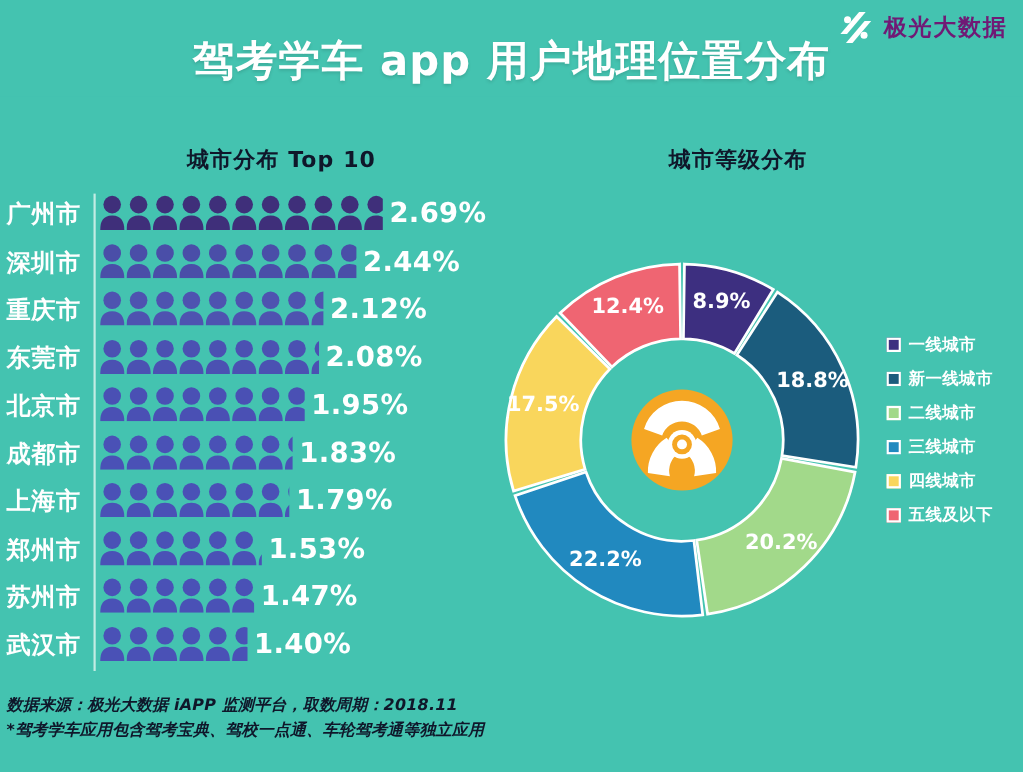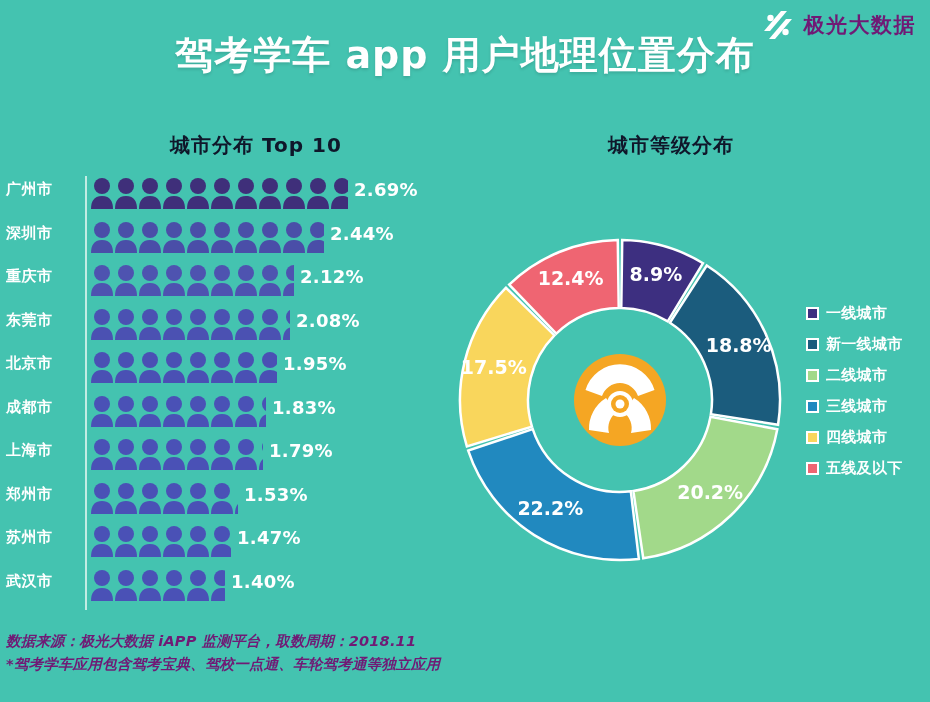--- a/index.html
+++ b/index.html
@@ -82,42 +82,42 @@
     left: 0;
     height: 44px;
     width: 430px;
   }
   .picto-label {
     position: absolute;
     left: 6px; top: 8px;
     width: 72px;
     text-align: left;
     color: #ffffff;
-    font-size: 15px;
+    font-size: 22px;
     font-weight: bold;
     letter-spacing: 0.5px;
     white-space: nowrap;
   }
   .picto-icons {
     position: absolute;
     left: 91px; top: 5px;
     height: 34px;
     overflow: hidden;
     white-space: nowrap;
   }
   .picto-icons svg {
     display: inline-block;
     vertical-align: top;
     margin-right: 1px;
   }
   .picto-value {
     position: absolute;
     top: 7px;
     color: #ffffff;
-    font-size: 18px;
+    font-size: 25px;
     font-weight: bold;
     white-space: nowrap;
     letter-spacing: 0.3px;
   }
 
   
   #donut-wrap {
     position: absolute;
     left: 452px; top: 232px;
     width: 336px; height: 336px;
@@ -157,21 +157,21 @@
     letter-spacing: 0.3px;
   }
 
   
   #footnotes {
     position: absolute;
     left: 6px; top: 630px;
     width: 700px;
   }
   .footnote-line {
-    color: #701a75;
+    color: #0f172a;
     font-size: 14.5px;
     font-style: italic;
     font-weight: bold;
     line-height: 23px;
     white-space: nowrap;
     letter-spacing: 0.2px;
   }
 </style>
 </head>
 <body>

